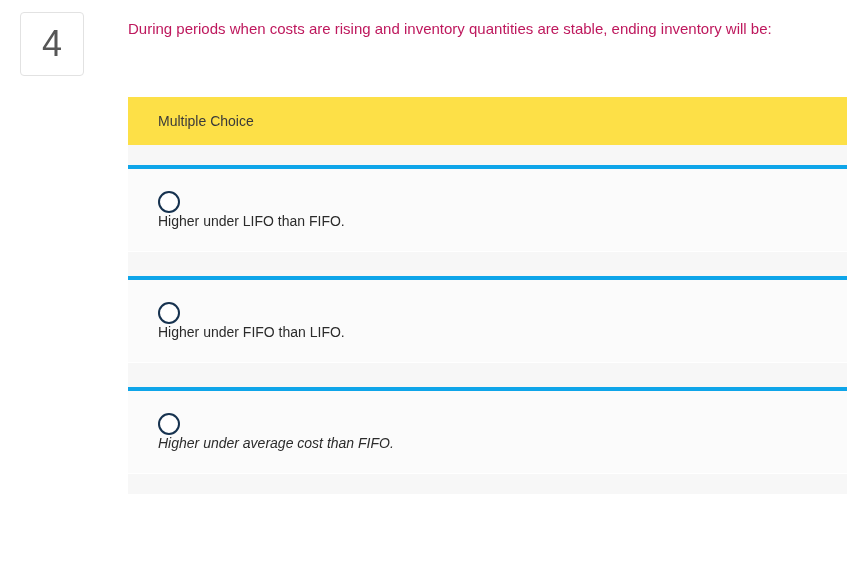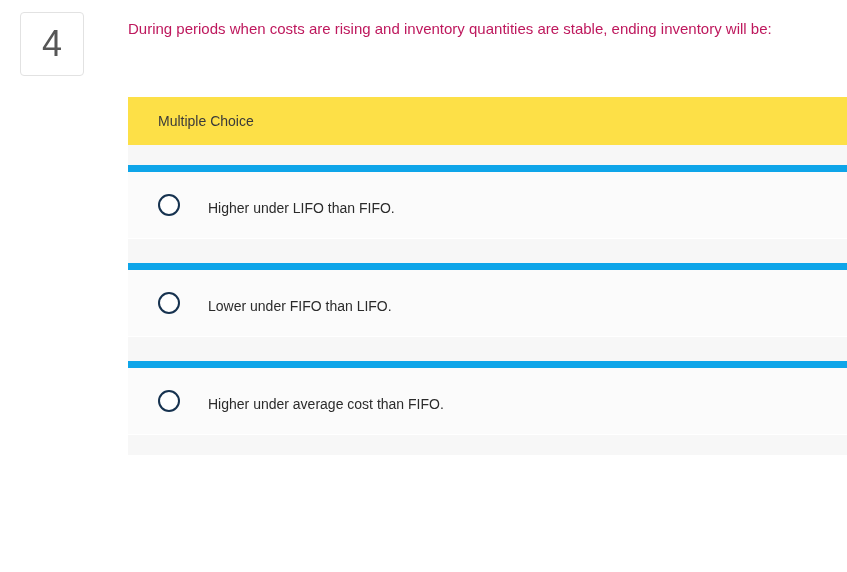--- a/index.html
+++ b/index.html
@@ -53,29 +53,30 @@
     background: #fde047;
     padding: 16px 30px;
     font-size: 14px;
     color: #3a3a3a;
   }
   .options {
     padding: 20px 0 20px 0;
   }
   .option {
     background: #fbfbfb;
-    border-top: 7px solid #0ea5e9;
+    border-top: 4px solid #0ea5e9;
     border-bottom: 1px solid #fff;
     margin: 0 0 24px 0;
     padding: 22px 30px;
     display: flex;
-    align-items: flex-end;
+    align-items: flex-start;
     cursor: pointer;
+    flex-direction: column;
   }
-  .option:last-child { margin-bottom: 0; }
+  .option:last-child { margin-bottom: 0; font-style: italic; }
   .radio {
     width: 22px;
     height: 22px;
     border: 2px solid #16324f;
     border-radius: 50%;
     flex: none;
     margin-right: 28px;
     background: #fff;
   }
   .option-text {
@@ -97,21 +98,21 @@
       <div class="options">
 
         <div class="option">
           <span class="radio"></span>
           <span class="option-text">Higher under LIFO than FIFO.</span>
         </div>
 
 
         <div class="option">
           <span class="radio"></span>
-          <span class="option-text">Lower under FIFO than LIFO.</span>
+          <span class="option-text">Higher under FIFO than LIFO.</span>
         </div>
 
         <div class="option">
           <span class="radio"></span>
           <span class="option-text">Higher under average cost than FIFO.</span>
         </div>
 
       </div>
     </div>
   </div>

